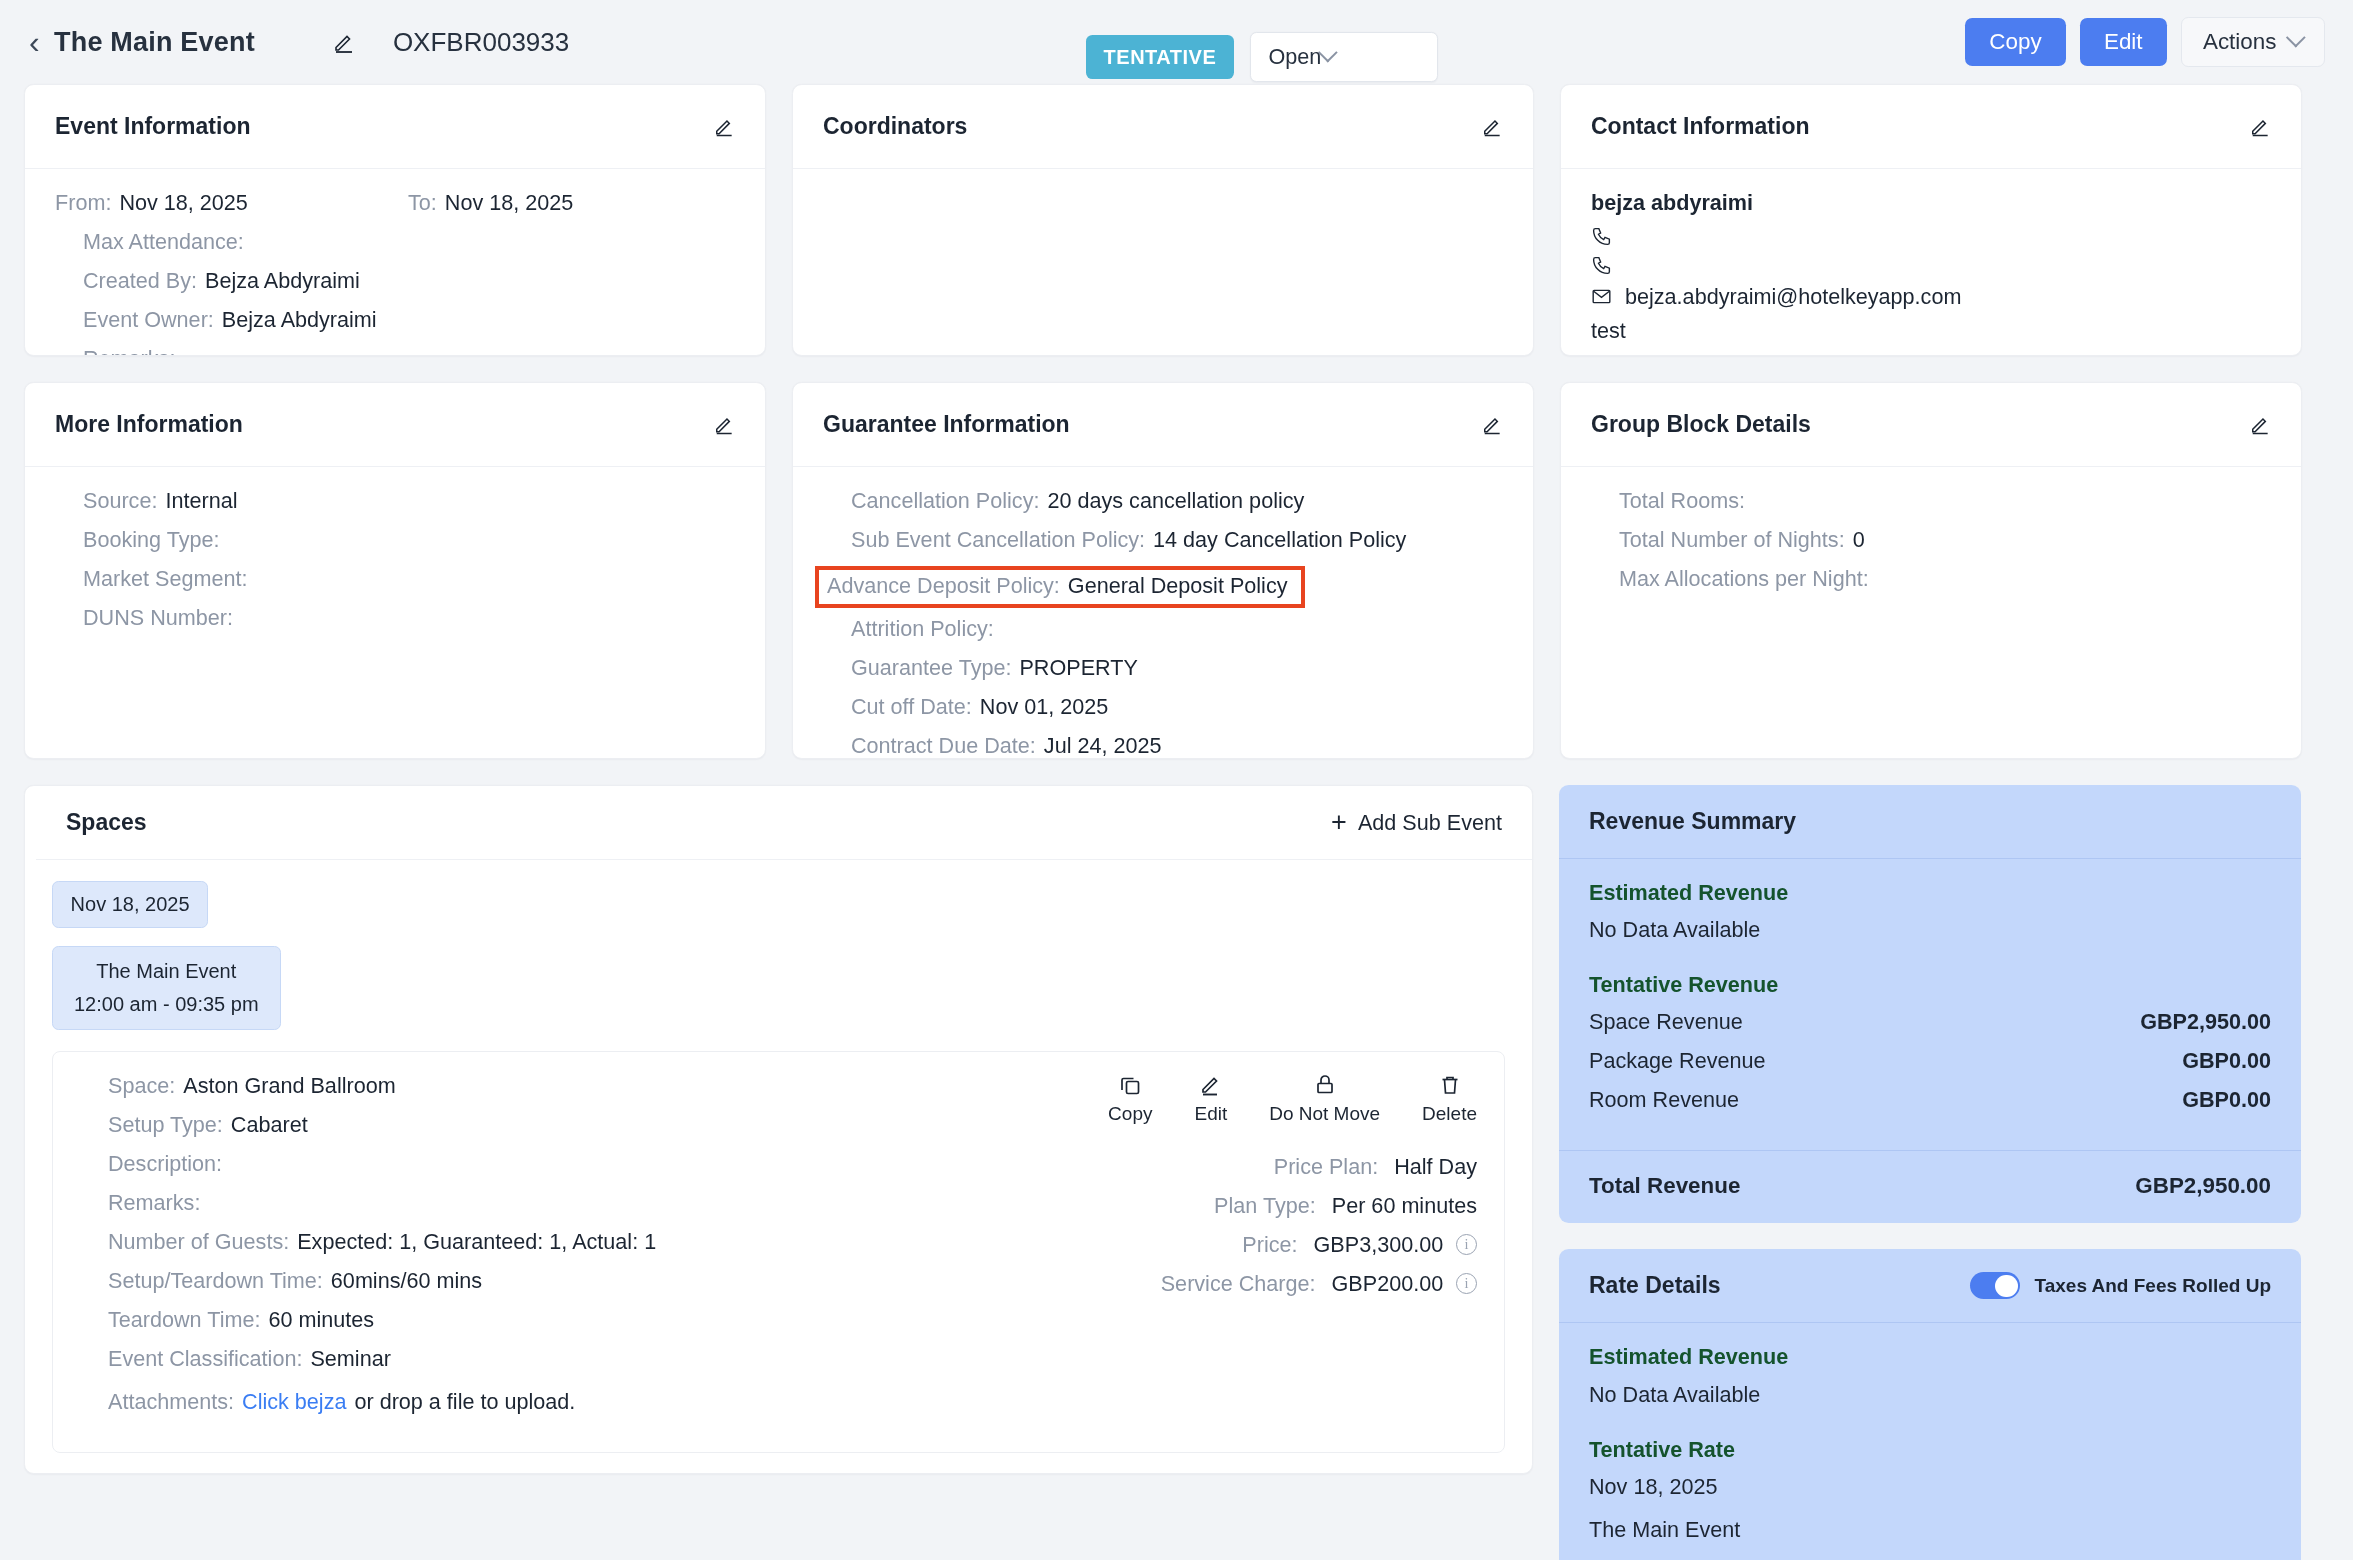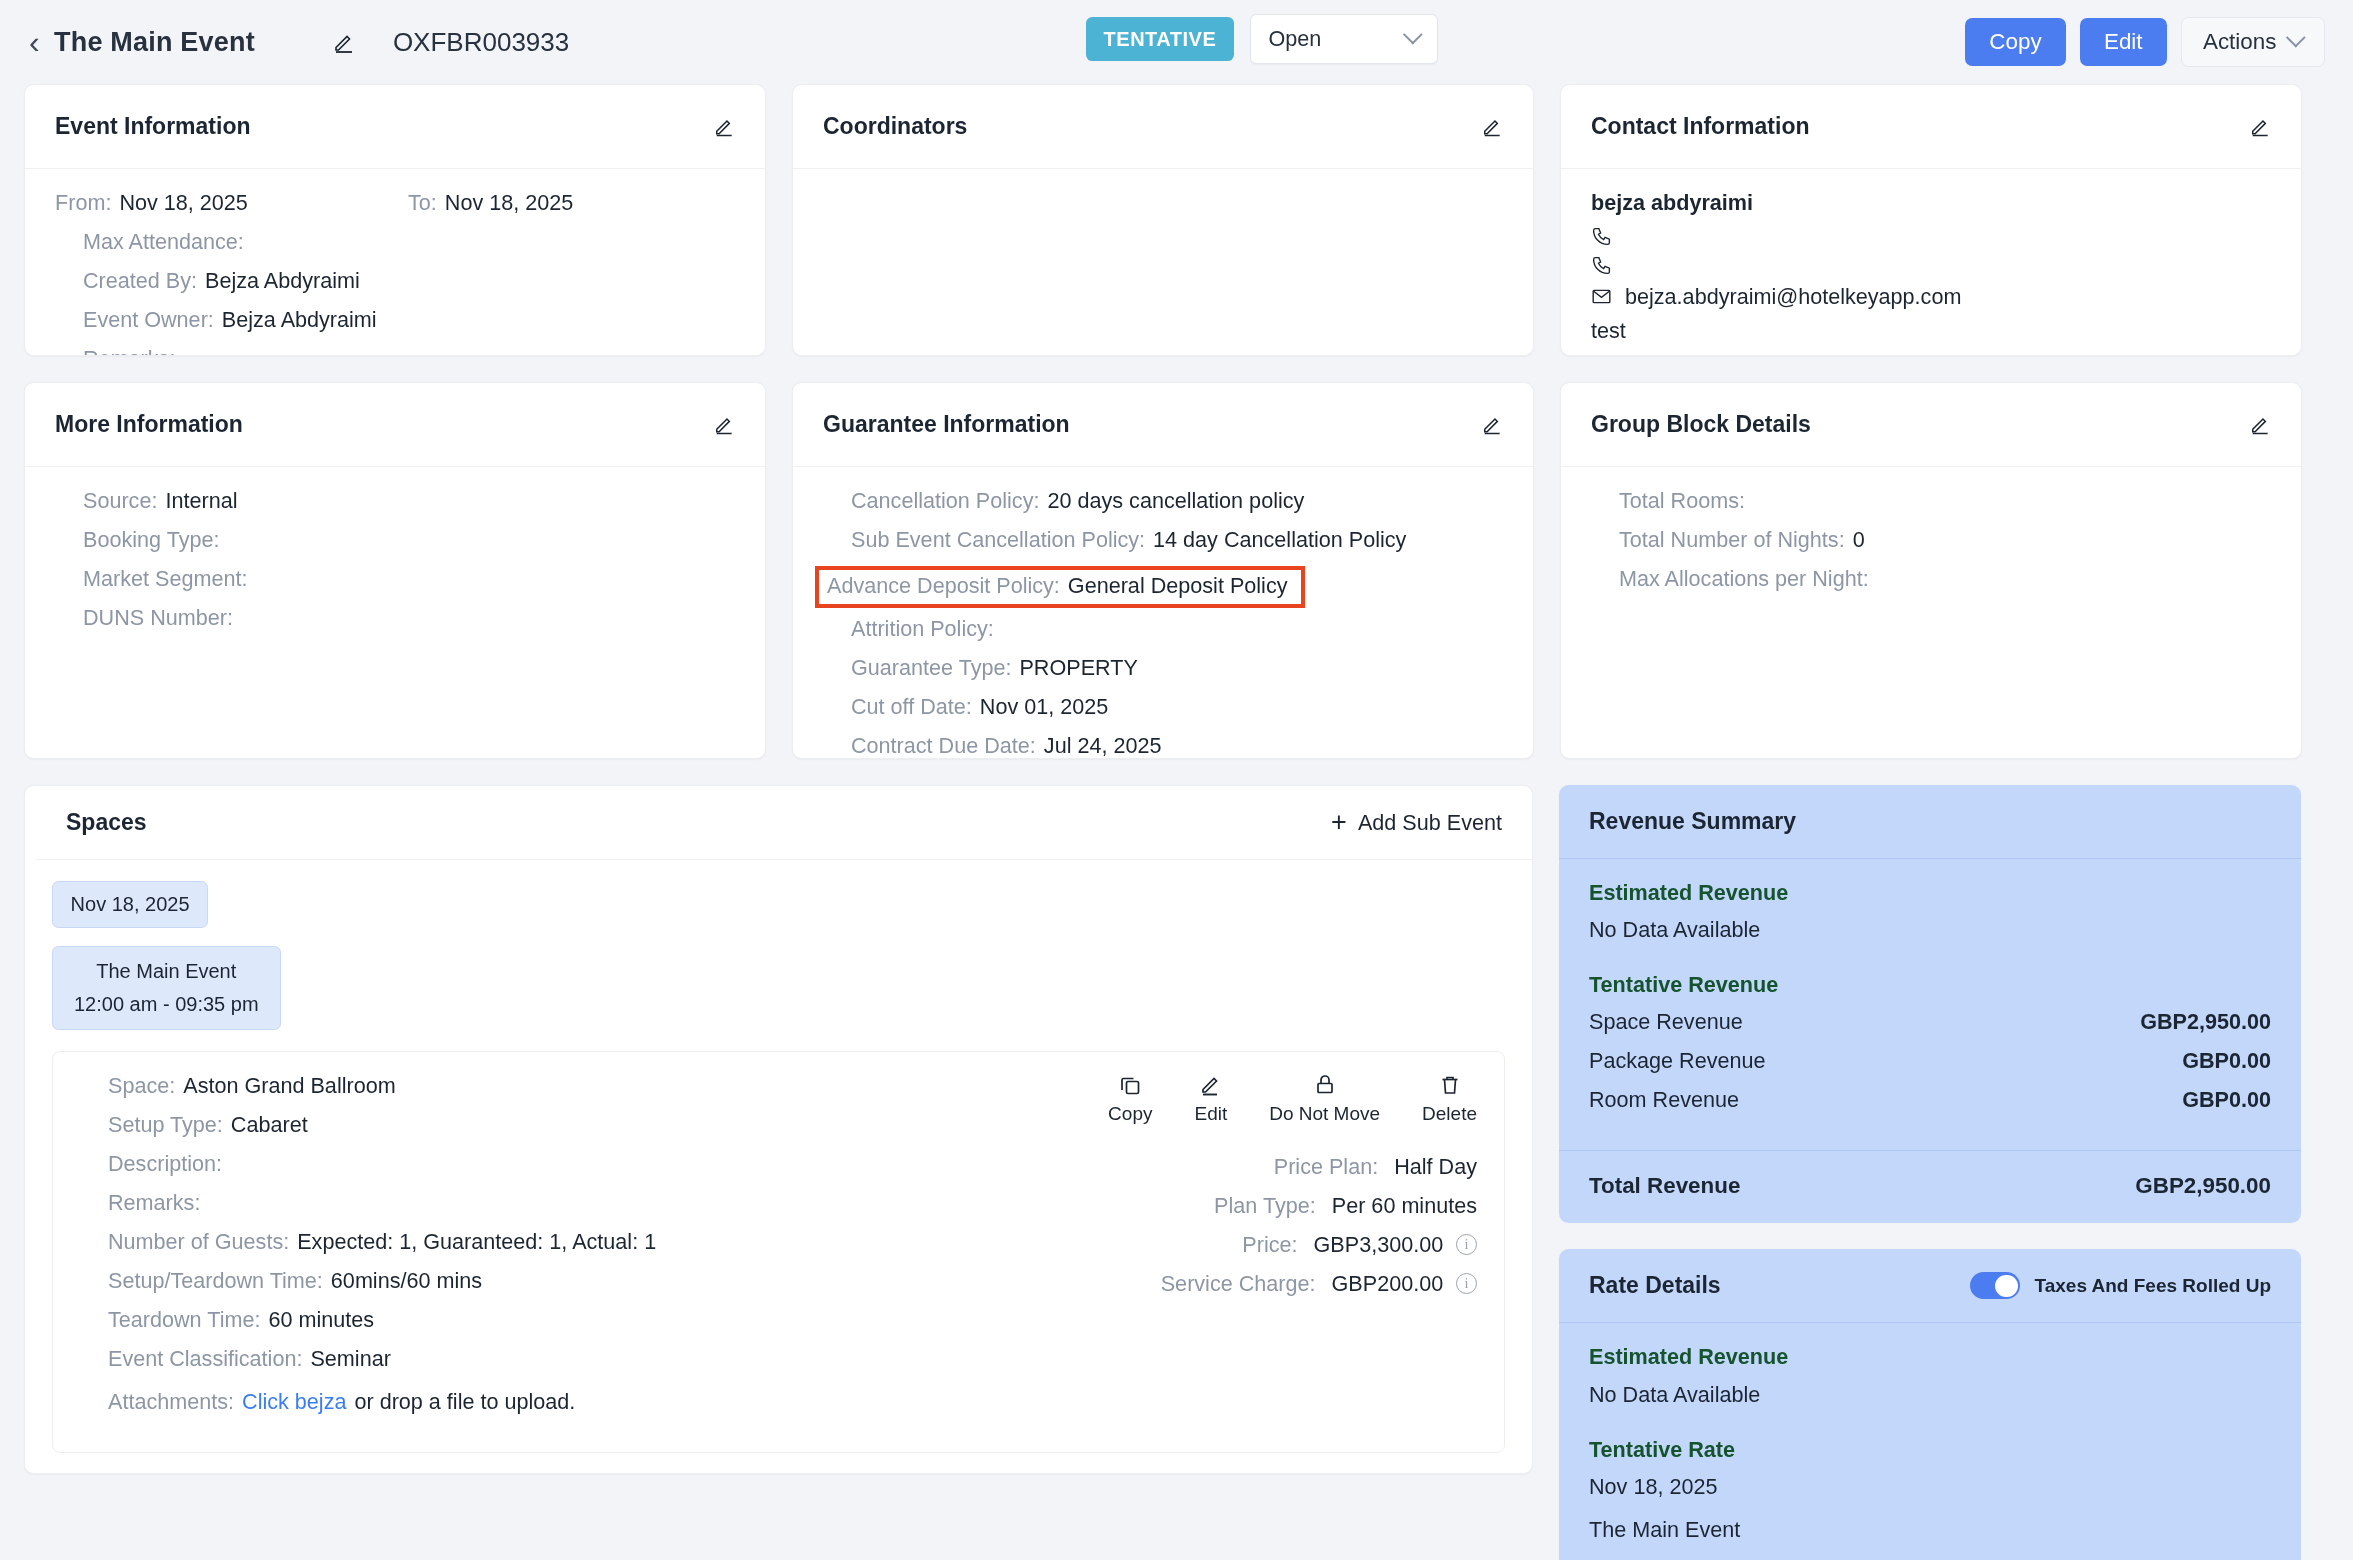--- a/index.html
+++ b/index.html
@@ -41,21 +41,21 @@
     align-items: center;
   }
   .event-code {
     margin-left: 37px;
     font-size: 26px;
     color: #27313f;
   }
   .center-group {
     position: absolute;
     left: 1086px;
-    top: 14px;
+    top: 32px;
     display: flex;
     align-items: center;
     gap: 16px;
   }
   .badge-tentative {
     background: #4cb3d4;
     color: #ffffff;
     font-size: 20px;
     font-weight: bold;
     letter-spacing: 0.5px;
@@ -64,21 +64,21 @@
     cursor: pointer;
   }
   .status-select {
     width: 188px;
     height: 50px;
     background: #ffffff;
     border: 0.8px solid #e2e6ec;
     border-radius: 6.4px;
     display: flex;
     align-items: center;
-    justify-content: space-between;
+    justify-content: flex-start;
     padding: 0 17.6px;
     font-size: 21.6px;
     color: #27313f;
     cursor: pointer;
     box-shadow: 0 0.8px 1.6px rgba(16,24,40,.04);
   }
   .chev {
     width: 13.6px; height: 13.6px;
     border-right: 2.4px solid #8a93a3;
     border-bottom: 2.4px solid #8a93a3;

